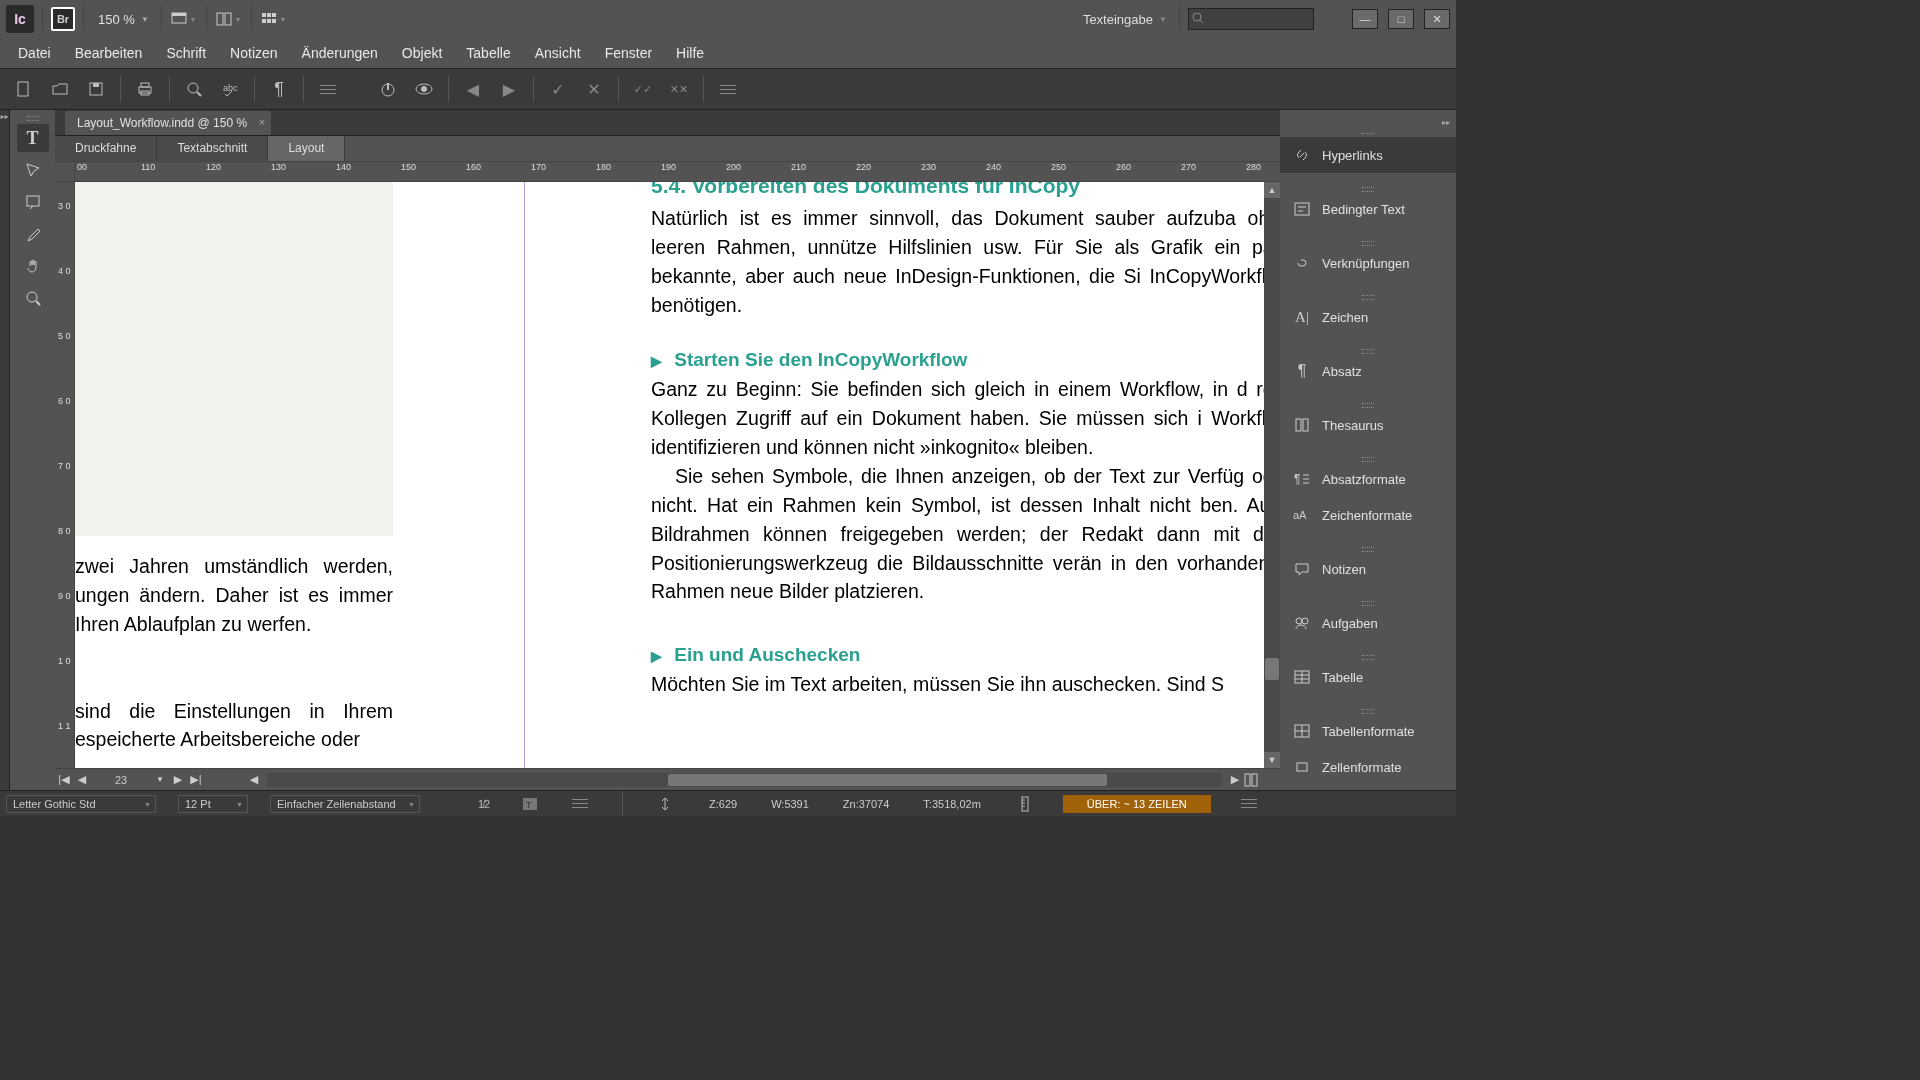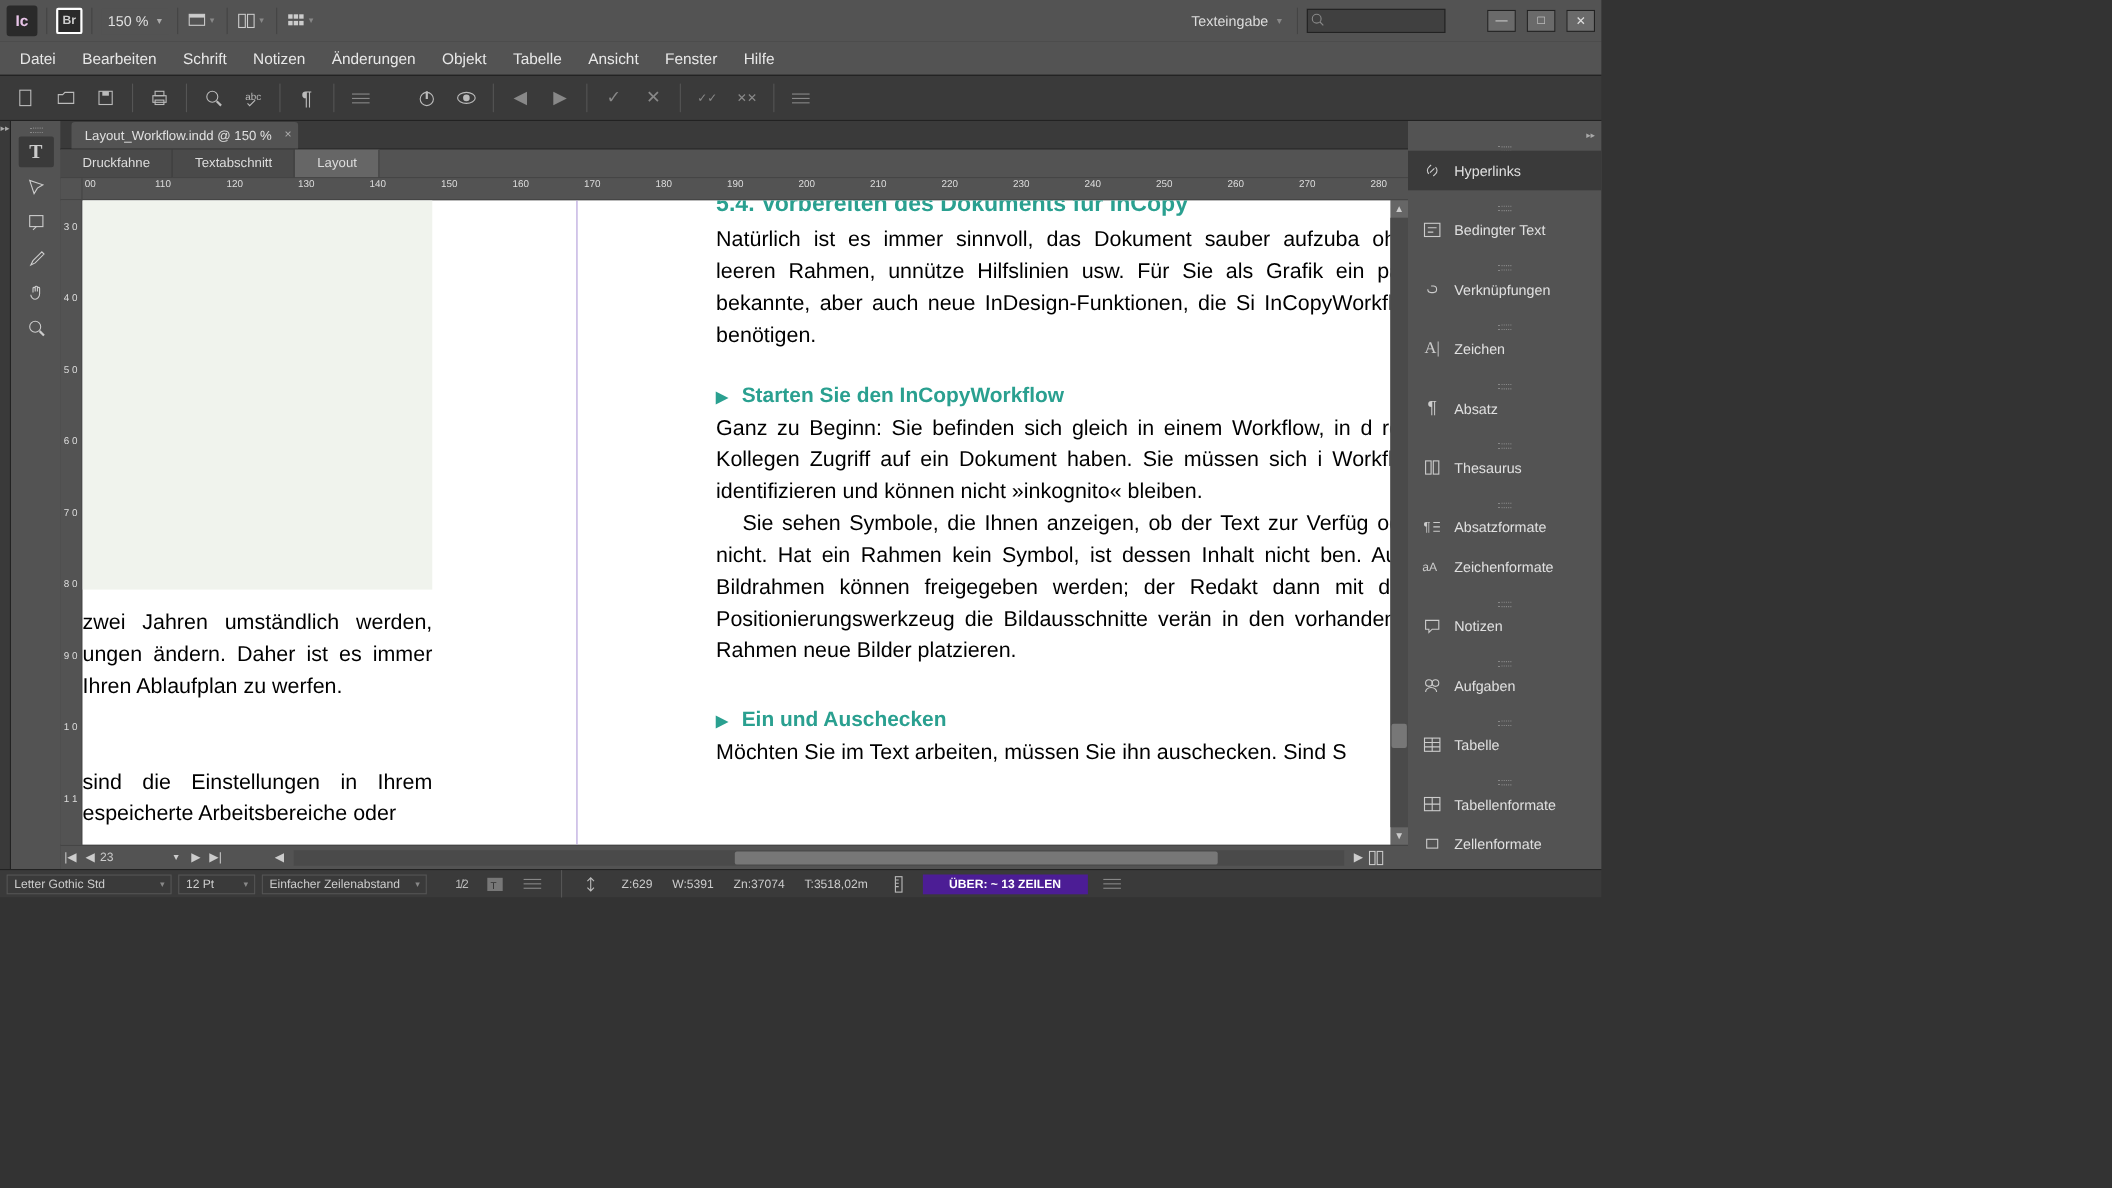--- a/index.html
+++ b/index.html
@@ -43,33 +43,33 @@
 .col-guide{position:absolute;top:0;bottom:0;width:1px;background:#b19cd9}
 .page-content{position:absolute;font-family:Georgia,'Times New Roman',serif;color:#000}
 .h-teal{color:#2aa090;font-weight:bold}
 .body-text{font-size:19.5px;line-height:1.48;text-align:justify}
 .scroll-v{width:16px;background:#535353;display:flex;flex-direction:column}
 .scroll-arrow{height:16px;background:#666;display:flex;align-items:center;justify-content:center;font-size:9px;color:#ccc}
 .scroll-track-v{flex:1;background:#4a4a4a;position:relative}
 .scroll-thumb-v{position:absolute;left:1px;right:1px;background:#777;border-radius:2px}
 .nav-bar{height:22px;background:#535353;display:flex;align-items:center;border-top:1px solid #444;font-size:11px;color:#ccc}
 .nav-btn{width:18px;text-align:center}
-.nav-pgnum{width:60px;}
+.nav-pgnum{width:60px;text-align:center}
 .scroll-h-track{flex:1;height:14px;background:#4a4a4a;position:relative;margin:0 4px}
 .scroll-h-thumb{position:absolute;top:1px;bottom:1px;background:#777;border-radius:2px}
 .right-panels{width:176px;background:#535353;display:flex;flex-direction:column;padding-top:8px}
 .panel-item{display:flex;align-items:center;gap:10px;padding:8px 12px;color:#e0e0e0;font-size:13px}
 .panel-item.active{background:#3a3a3a}
 .panel-icon{width:20px;height:20px;display:flex;align-items:center;justify-content:center;color:#ccc}
 .panel-gap{height:14px}
-.statusbar{height:26px;background:#3a3a3a;border-top:1px solid #222;display:flex;align-items:center;padding:0 6px;gap:6px;font-size:12px;color:#ccc}
+.statusbar{height:26px;background:#3a3a3a;border-top:1px solid #222;display:flex;align-items:center;padding:0 6px;gap:22px;font-size:12px;color:#ccc}
 .status-select{background:#3a3a3a;border:1px solid #555;color:#ccc;padding:2px 18px 2px 6px;font-size:11px;position:relative}
 .status-select::after{content:"▼";font-size:7px;position:absolute;right:4px;top:5px;color:#888}
 .status-info{color:#ccc;font-size:11px;padding:0 6px}
-.overset{background:#4c1d95;color:#fff;font-weight:bold;padding:3px 24px;font-size:11px}
+.overset{background:#a16207;color:#fff;font-weight:normal;padding:3px 24px;font-size:11px}
 .grip{width:12px;height:4px;margin:0 auto}
 .grip::before{content:"";display:block;border-top:1px dotted #888;border-bottom:1px dotted #888;height:3px}
 svg{display:block}
 </style>
 </head>
 <body>
 
 <div class="titlebar">
   <div class="app-icon">Ic</div>
   <div class="tb-divider"></div>

